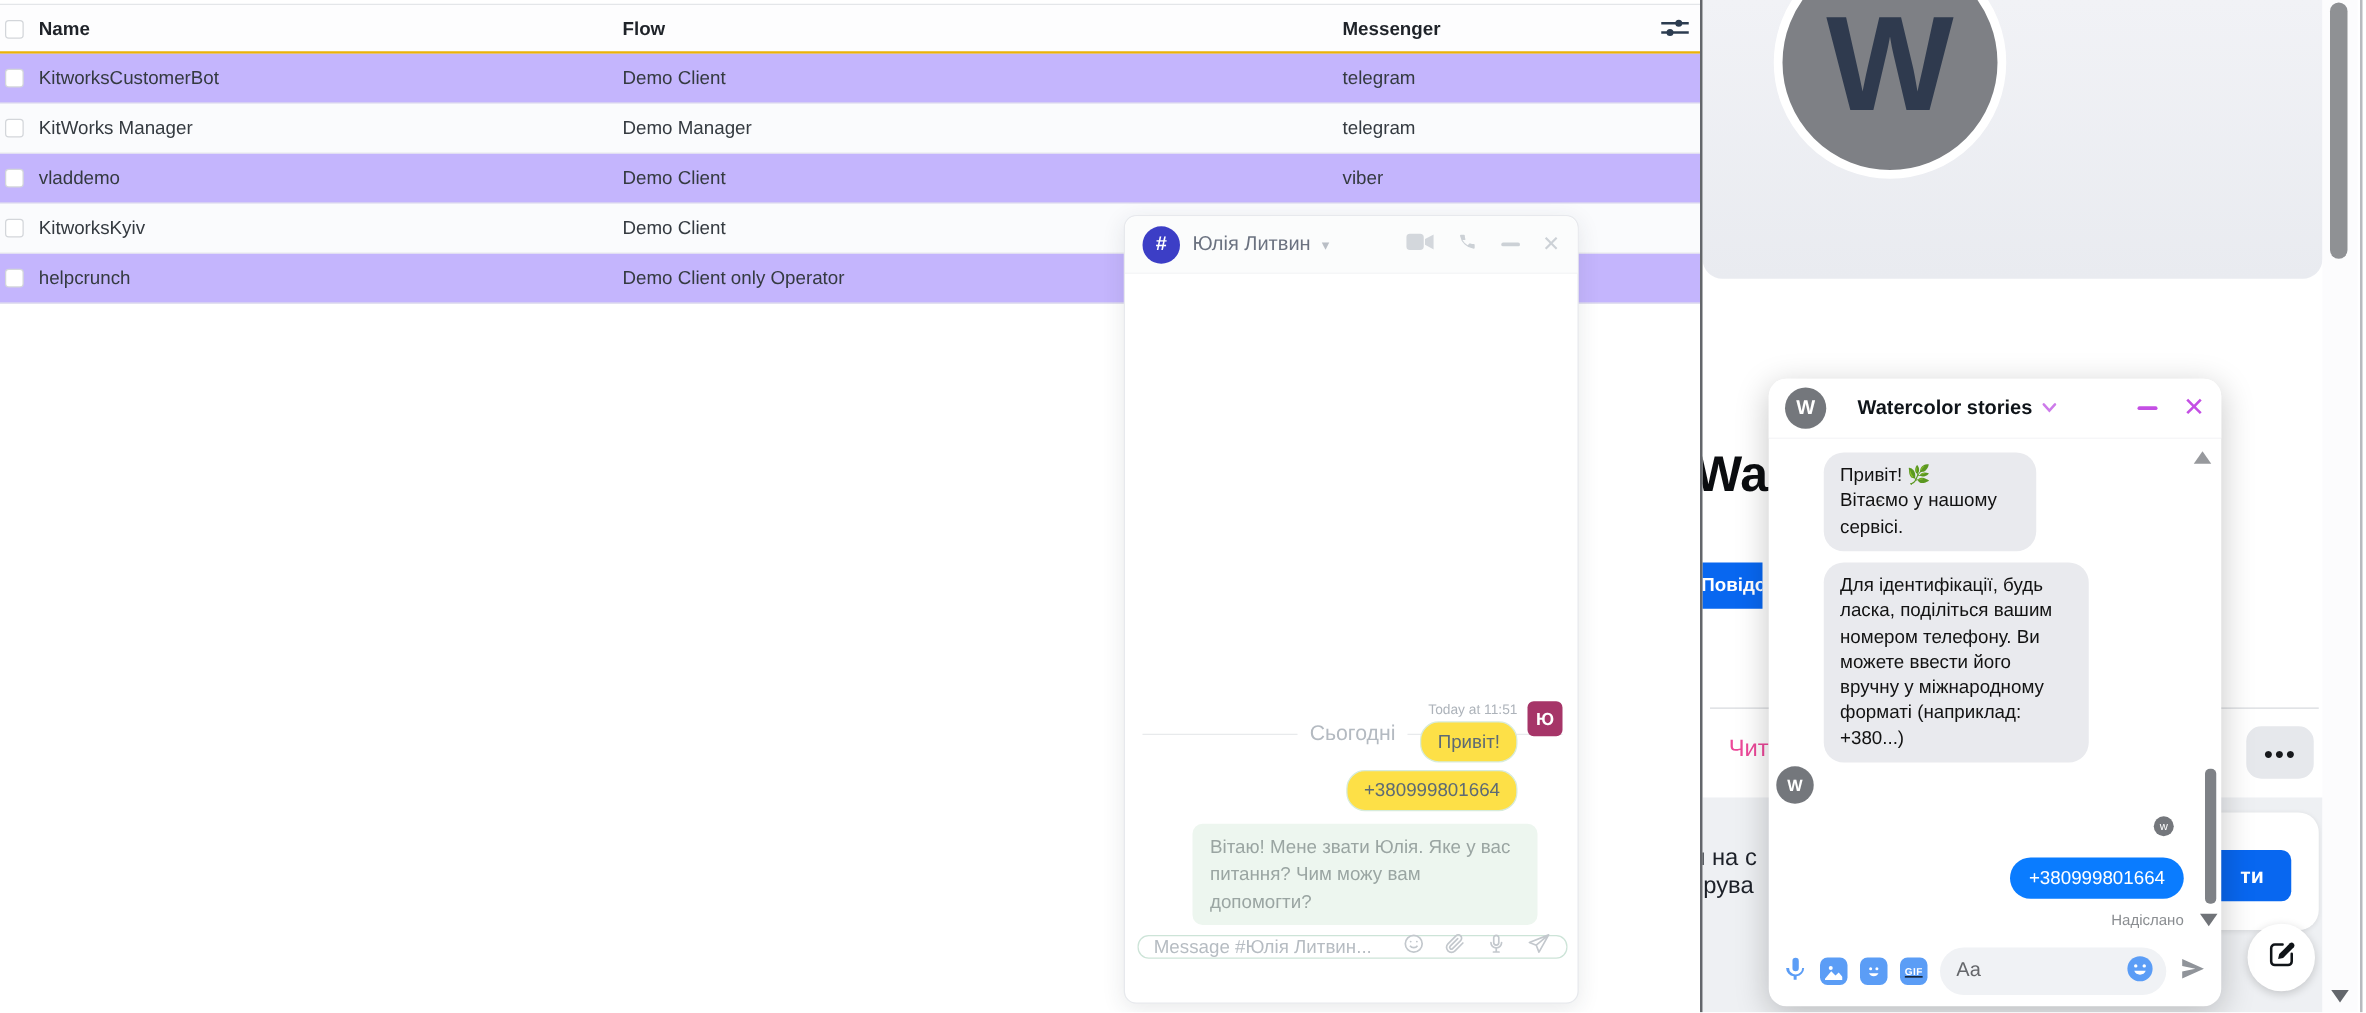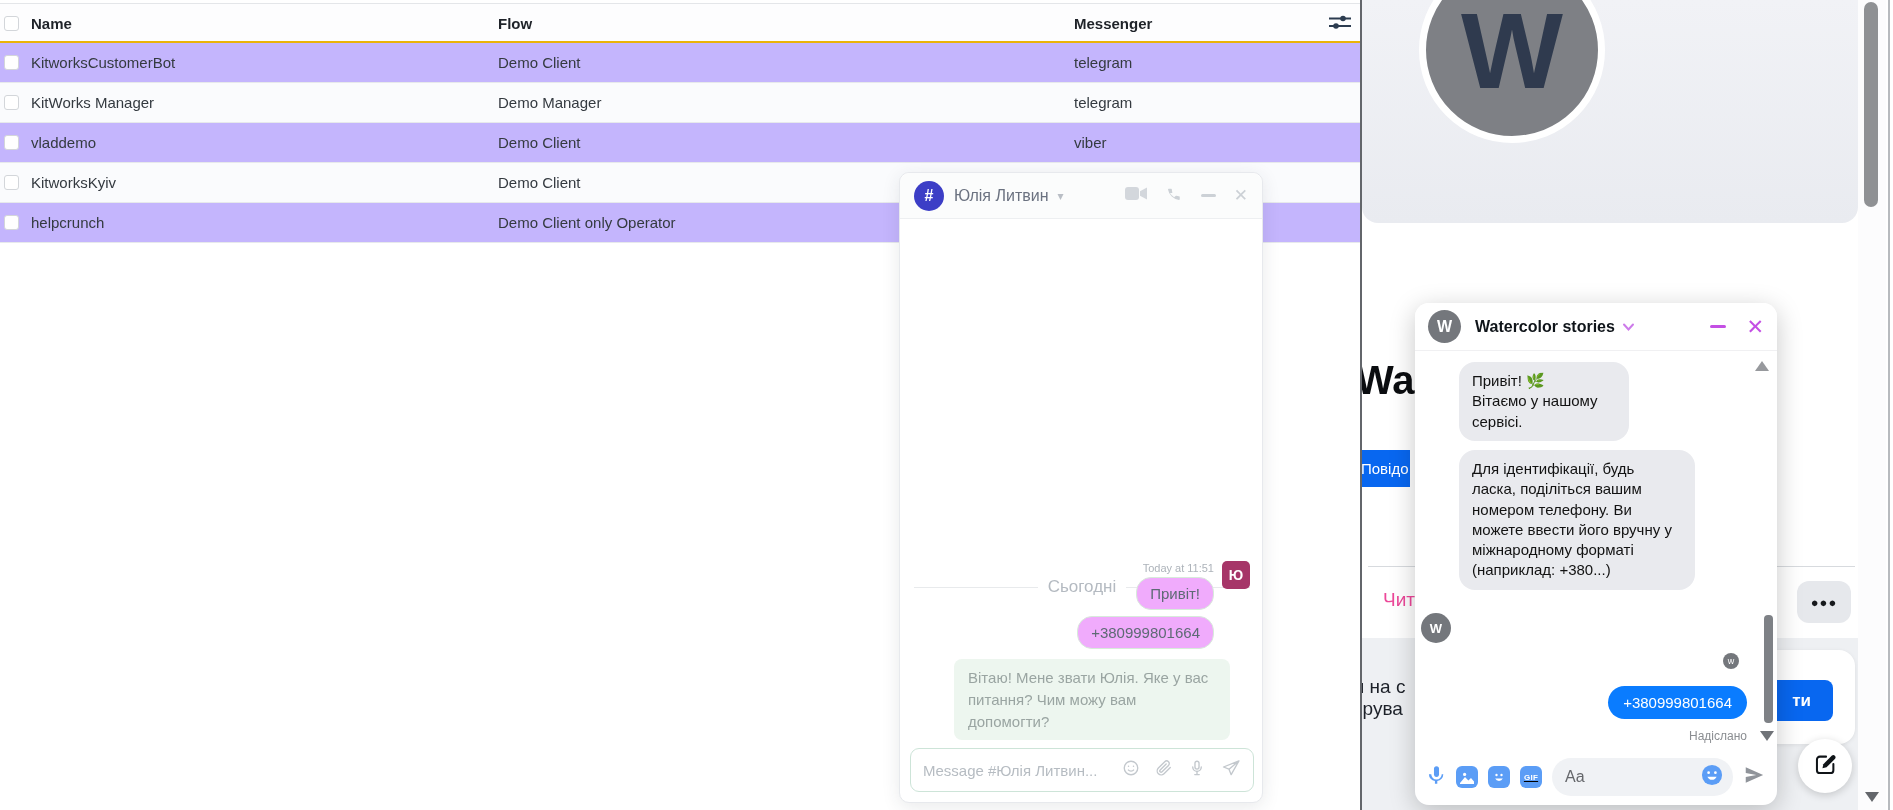--- a/index.html
+++ b/index.html
@@ -10,21 +10,21 @@
 
   
   #bg-page { left:1362px; top:0; width:531px; height:810px; background:#fff; z-index:0; }
   .bg-banner { left:0; top:0; width:496px; height:223px;
     background:linear-gradient(180deg,#f1f2f6,#e9ebf0); border-radius:0 0 16px 16px; }
   .big-avatar { left:57px; top:-43px; width:186px; height:186px; border-radius:50%;
     background:#7e8085; border:7px solid #fff; display:flex; align-items:center; justify-content:center;
     color:#2f3a4e; font-size:108px; font-weight:bold; }
   .bg-heading { left:-6px; top:358px; font-size:40px; font-weight:bold; color:#0b0d10; white-space:nowrap; }
   .bg-blue-btn { left:-10px; top:450px; width:58px; height:37px; background:#0867f0; overflow:hidden;
-    color:#fff; font-size:15px; font-weight:normal; display:flex; align-items:center; padding-left:9px; white-space:nowrap; }
+    color:#fff; font-size:15px; font-weight:bold; display:flex; align-items:center; padding-left:9px; white-space:nowrap; }
   .bg-divider { left:6px; top:566px; width:487px; height:1px; background:#d7dade; }
   .bg-link { left:21px; top:589px; font-size:19px; color:#ec4899; white-space:nowrap; }
   .bg-more-btn { left:435px; top:581px; width:54px; height:42px; background:#e6e8ec; border-radius:12px;
     display:flex; align-items:center; justify-content:center; color:#17191c; font-size:13px; letter-spacing:1px; }
   .bg-gray-section { left:0; top:638px; width:496px; height:172px; background:#eef0f3; }
   .bg-frag1 { left:-8px; top:676px; font-size:19px; color:#1d2129; white-space:nowrap; }
   .bg-frag2 { left:-10px; top:698px; font-size:19px; color:#1d2129; white-space:nowrap; }
   .bg-card { left:236px; top:650px; width:257px; height:94px; background:#fff; border-radius:16px;
     box-shadow:0 1px 4px rgba(0,0,0,.08); }
   .bg-ti-btn { left:92px; top:30px; width:143px; height:41px; background:#0867f0; border-radius:8px;
@@ -65,50 +65,50 @@
   .cw-chevron { margin-left:9px; font-size:12px; color:#b9bec5; }
   .cw-hicons { margin-left:auto; display:flex; align-items:center; gap:18px; }
   .cw-minus { width:15px; height:3px; background:#ccd1d6; border-radius:2px; }
   .cw-x { color:#ccd1d6; font-size:17px; line-height:1; }
   .cw-date { left:14px; top:404px; width:336px; display:flex; align-items:center; }
   .cw-date .line { flex:1; height:1px; background:#e8eaec; }
   .cw-date .txt { margin:0 10px; font-size:17px; color:#b4bac1; }
   .cw-time { top:389px; right:48px; font-size:11px; color:#adb3ba; }
   .cw-uavatar { top:388px; right:12px; width:28px; height:28px; border-radius:5px; background:#a63568;
     color:#fff; font-size:14px; font-weight:bold; display:flex; align-items:center; justify-content:center; }
-  .cw-bubble { border:1px solid #d7ebda; background:#f0abfc; border-radius:15px; padding:7px 13px;
+  .cw-bubble { border:1px solid #d7ebda; background:#fde047; border-radius:15px; padding:7px 13px;
     font-size:15px; color:#5d6a74; white-space:nowrap; }
   .cw-b1 { top:404px; right:48px; } .cw-b2 { top:443px; right:48px; }
   .cw-bot-bubble { left:54px; top:486px; width:276px; background:#edf6ef; border-radius:8px;
     padding:8px 14px; font-size:15px; color:#9aa5a2; line-height:1.45; }
-  .cw-input { left:10px; top:575px; width:344px; height:44px; border:1.5px solid #cde4d8; border-radius:9px;
+  .cw-input { left:10px; top:575px; width:344px; height:19px; border:1.5px solid #cde4d8; border-radius:9px;
     background:#fff; display:flex; align-items:center; padding:0 12px; }
   .cw-input input { border:none; outline:none; flex:1; font-size:15px; color:#5d6a74; background:transparent;
     font-family:inherit; }
   .cw-input input::placeholder { color:#b6bcc2; }
   .cw-inicons { display:flex; align-items:center; gap:15px; }
 
   
   #msgr-window { left:1415px; top:303px; width:362px; height:502px; background:#fff; z-index:30;
     border-radius:14px; box-shadow:0 6px 26px rgba(0,0,0,.22); }
   .mw-header { left:0; top:0; width:100%; height:48px; display:flex; align-items:center; padding:0 13px;
     border-bottom:1px solid #f0f0f2; border-radius:14px 14px 0 0; background:#fff; }
   .mw-avatar { width:33px; height:33px; border-radius:50%; background:#74777c; color:#fff;
     font-weight:bold; font-size:16px; display:flex; align-items:center; justify-content:center; flex:0 0 auto; }
-  .mw-title { margin-left:14px; font-size:16px; font-weight:bold; color:#0f1419; }
+  .mw-title { margin-left:25px; font-size:16px; font-weight:bold; color:#0f1419; }
   .mw-hicons { margin-left:auto; display:flex; align-items:center; gap:20px; }
   .mw-minus { width:16px; height:3px; background:#c44fe4; border-radius:2px; }
   .mw-x { color:#c44fe4; font-size:21px; font-weight:bold; line-height:1; }
   .mw-body { left:0; top:48px; width:100%; height:398px; overflow:hidden; }
   .mw-up { right:8px; top:10px; width:0; height:0;
     border-left:7px solid transparent; border-right:7px solid transparent; border-bottom:10px solid #97999d; }
   .mw-bubble { background:#e9eaee; border-radius:16px; padding:9px 13px; font-size:15px; color:#121212;
     line-height:1.35; white-space:pre-line; }
   .mw-m1 { left:44px; top:11px; width:170px; }
-  .mw-m2 { left:44px; top:99px; width:236px; white-space:normal; }
+  .mw-m2 { left:44px; top:99px; width:212px; white-space:normal; }
   .mw-wavatar { left:6px; top:262px; width:30px; height:30px; border-radius:50%; background:#74777c;
     color:#fff; font-size:13px; font-weight:bold; display:flex; align-items:center; justify-content:center; }
   .mw-seen { right:38px; top:302px; width:16px; height:16px; border-radius:50%; background:#74777c;
     color:#fff; font-size:9px; display:flex; align-items:center; justify-content:center; }
   .mw-blue { right:30px; top:335px; background:#0a7cff; color:#fff; border-radius:17px; padding:8px 15px;
     font-size:15px; white-space:nowrap; }
   .mw-status { right:30px; top:378px; font-size:12px; color:#8a8d91; }
   .mw-thumb { right:4px; top:264px; width:9px; height:108px; background:#7e8186; border-radius:4px; }
   .mw-down { right:3px; top:380px; width:0; height:0;
     border-left:7px solid transparent; border-right:7px solid transparent; border-top:10px solid #707378; }

